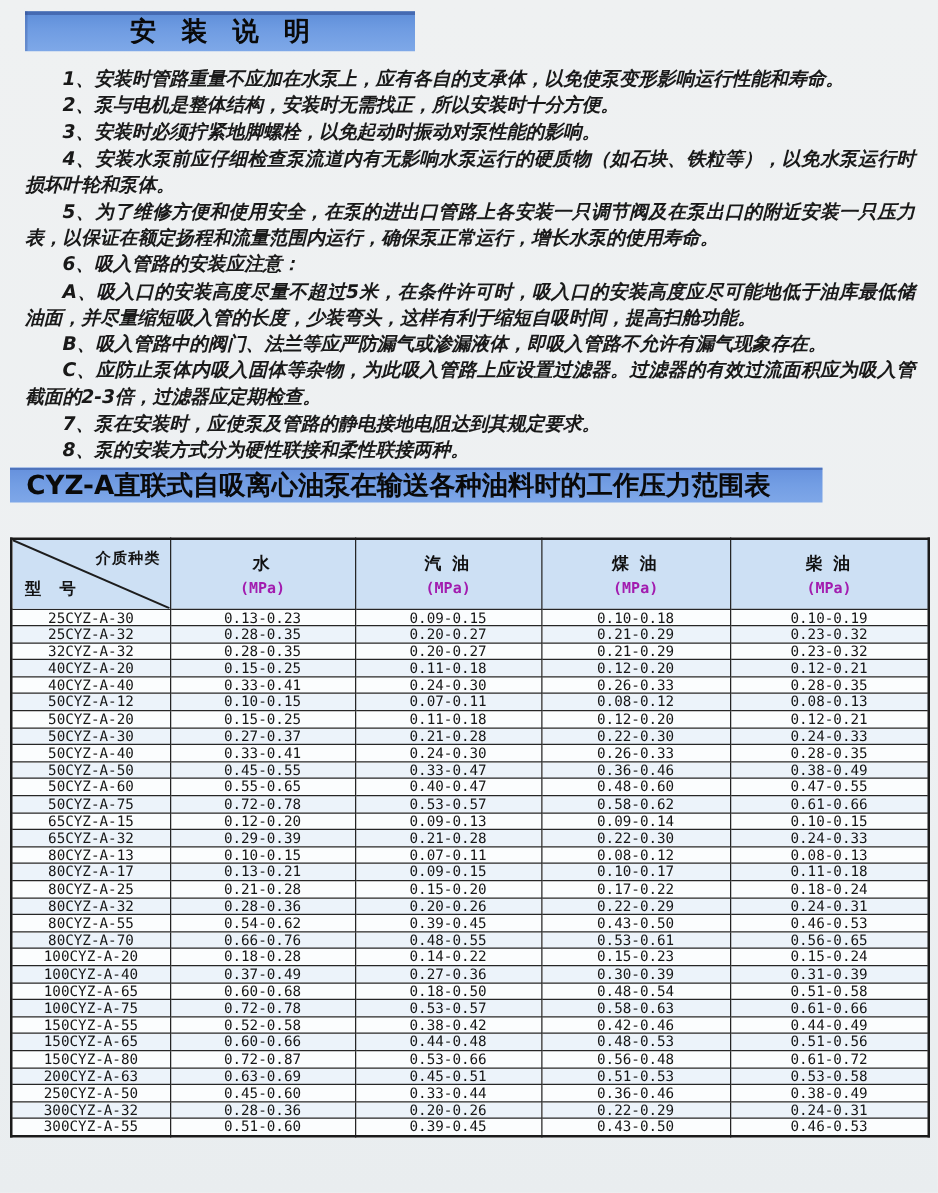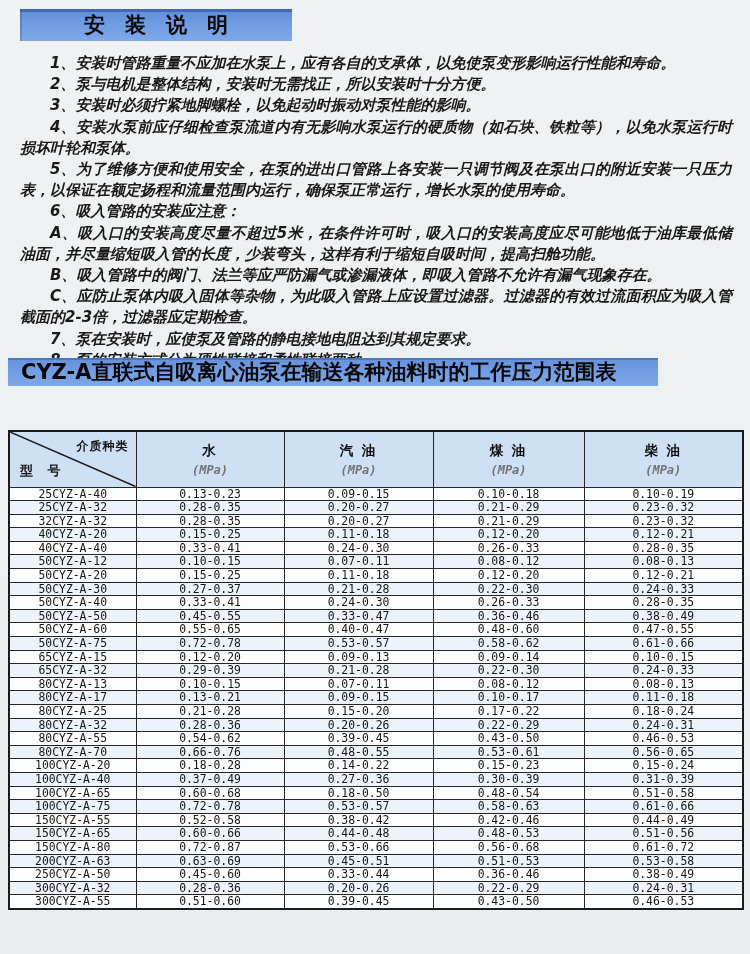--- a/index.html
+++ b/index.html
@@ -13,21 +13,21 @@
     position:relative;
     width:750px;
     height:954px;
     overflow:hidden;
     background:linear-gradient(180deg,#eff1f2 0%, #edf0f2 60%, #e9edef 100%);
   }
 
   
   .title-bar {
     position:absolute; left:20px; top:9px;
-    width:272px; height:32px;
+    width:312px; height:32px;
     background:linear-gradient(180deg,#5d8dd8 0%, #6f9ce2 45%, #7ea8e8 100%);
     box-shadow:inset 0 3px 0 rgba(38,62,130,.45), inset 2px 0 0 rgba(38,62,130,.25);
     display:flex; align-items:center; justify-content:center;
   }
   .title-bar .t {
     font-size:21px; font-weight:bold; color:#0a0a0a;
     letter-spacing:20px; text-indent:20px;
     font-family:"DejaVu Sans", sans-serif;
   }
 
@@ -35,21 +35,21 @@
   .instructions {
     position:absolute; left:20px; top:53px; width:712px;font-style:italic;
   }
   .inst {
     font-size:15px; line-height:21.2px; font-weight:600;
     text-indent:2em; text-align:justify; color:#191919;
   }
 
   
   .table-title-bar {
-    position:absolute; left:8px; top:358px;
+    position:absolute; left:8px; top:374px;
     width:650px; height:28px;
     background:linear-gradient(180deg,#6590dc 0%, #739ee4 50%, #7ea7e8 100%);
     box-shadow:inset 0 2px 0 rgba(38,62,130,.35);
     display:flex; align-items:flex-start;
     padding-left:13px;
   }
   .table-title-bar .t {
     font-size:21px; font-weight:bold; color:#0a0a0a;
     font-family:"DejaVu Sans", sans-serif;
     white-space:nowrap;
@@ -67,21 +67,21 @@
   .ptable th, .ptable td { border:1px solid #262626; }
   .ptable thead th {
     height:56px;
     background:#cde0f4;
     font-weight:bold;
     vertical-align:middle;
   }
   .hdr-name { display:block; font-size:13.5px; letter-spacing:2px; color:#101010; }
   .hdr-unit {
     display:block; font-size:12px; margin-top:3px;
-    font-family:"DejaVu Sans Mono", monospace; font-weight:bold; color:#737373;font-style:italic;
+    font-family:"DejaVu Sans Mono", monospace; font-weight:bold; color:#a21caf;
   }
   th.corner { position:relative; background:#cde0f4; }
   th.corner svg { position:absolute; inset:0; width:100%; height:100%; }
   .corner-top {
     position:absolute; top:6px; right:7px;
     font-size:12px; font-weight:bold; letter-spacing:1px;
   }
   .corner-bottom {
     position:absolute; bottom:7px; left:10px;
     font-size:13px; font-weight:bold; letter-spacing:5px;
@@ -154,21 +154,21 @@
           <span class="hdr-unit">(MPa)</span>
         </th>
         <th>
           <span class="hdr-name">柴 油</span>
           <span class="hdr-unit">(MPa)</span>
         </th>
       </tr>
     </thead>
     <tbody id="ptable-body">
         <tr>
-          <td>25CYZ-A-40</td>
+          <td>25CYZ-A-30</td>
           <td>0.13-0.23</td>
           <td>0.09-0.15</td>
           <td>0.10-0.18</td>
           <td>0.10-0.19</td>
         </tr>
         <tr>
           <td>25CYZ-A-32</td>
           <td>0.28-0.35</td>
           <td>0.20-0.27</td>
           <td>0.21-0.29</td>
@@ -339,21 +339,21 @@
           <td>150CYZ-A-65</td>
           <td>0.60-0.66</td>
           <td>0.44-0.48</td>
           <td>0.48-0.53</td>
           <td>0.51-0.56</td>
         </tr>
         <tr>
           <td>150CYZ-A-80</td>
           <td>0.72-0.87</td>
           <td>0.53-0.66</td>
-          <td>0.56-0.68</td>
+          <td>0.56-0.48</td>
           <td>0.61-0.72</td>
         </tr>
         <tr>
           <td>200CYZ-A-63</td>
           <td>0.63-0.69</td>
           <td>0.45-0.51</td>
           <td>0.51-0.53</td>
           <td>0.53-0.58</td>
         </tr>
         <tr>

